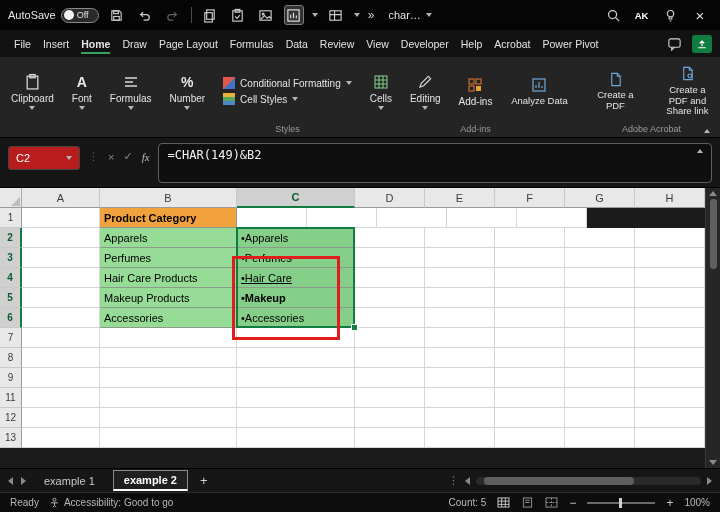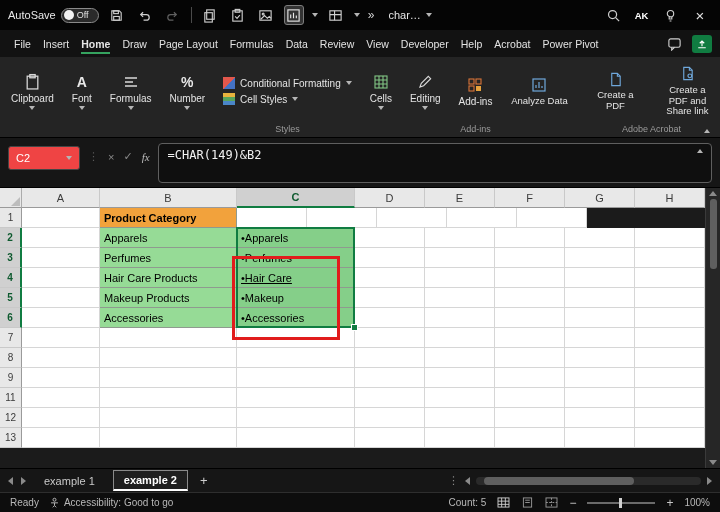--- a/index.html
+++ b/index.html
@@ -44,21 +44,21 @@
   .styles-col { display:flex; flex-direction:column; justify-content:center; gap:2px; padding:0 4px; }
   .sitem { display:flex; align-items:center; gap:5px; font-size:10px; color:#e4e4e4; padding:1px 3px; white-space:nowrap; }
   .sw-cf { width:12px; height:12px; background:linear-gradient(135deg,#E2574C 50%,#4472C4 50%); }
   .sw-cs { width:12px; height:12px; background:linear-gradient(180deg,#E8B33D 33%,#58A55C 33% 66%,#4A86C8 66%); }
   .two-line { text-align:center; line-height:1.15; font-size:9.5px; white-space:normal; width:58px; }
   .ribbon-collapse { position:absolute; right:10px; bottom:4px; }
   .big-glyph { font-size:14px; font-weight:bold; color:#e8e8e8; }
 
   
   .formulabar { height:50px; flex:0 0 50px; background:#161616; display:flex; align-items:center; padding:4px 8px; gap:8px; border-bottom:1px solid #000; }
-  .namebox { width:72px; height:24px; background:#ef4444; border:1px solid #454545; border-radius:3px; display:flex; align-items:center; justify-content:space-between; padding:0 7px; font-size:11px; color:#fff; align-self:flex-start; margin-top:4px; }
+  .namebox { width:72px; height:24px; background:#b91c1c; border:1px solid #454545; border-radius:3px; display:flex; align-items:center; justify-content:space-between; padding:0 7px; font-size:11px; color:#fff; align-self:flex-start; margin-top:4px; }
   .fb-btns { display:flex; gap:9px; color:#8a8a8a; font-size:11px; align-items:center; align-self:flex-start; margin-top:8px; }
   .fb-fx { font-style:italic; font-family:"Liberation Serif",serif; color:#bdbdbd; }
   .fx-input { flex:1; height:40px; background:#0f0f0f; border:1px solid #5f5f5f; border-radius:4px; padding:4px 9px; font-family:"DejaVu Sans Mono",monospace; font-size:12px; color:#f2f2f2; position:relative; }
   .fx-collapse { position:absolute; right:8px; top:5px; }
 
   
   .grid { flex:1; position:relative; background:#1b1b1b; overflow:hidden; }
   .grid-left { position:absolute; left:0; top:0; width:705px; }
   .col-headers { display:flex; height:20px; }
   .corner { width:22px; height:20px; background:#E8E8E8; border-right:1px solid #ABABAB; border-bottom:1px solid #9A9A9A; position:relative; flex:0 0 22px; }
@@ -464,21 +464,21 @@
             <div class="cell" style="width: 70px;"></div>
             <div class="cell" style="width: 70px;"></div>
             <div class="cell" style="width: 70px;"></div>
             <div class="cell" style="width: 70px;"></div>
             <div class="cell" style="width: 70px;"></div>
           </div>
           <div class="grid-row">
             <div class="row-h sel">5</div>
             <div class="cell" style="width: 78px;"></div>
             <div class="cell filled" style="width: 137px; background: rgb(150, 219, 150);">Makeup Products</div>
-            <div class="cell filled" style="width: 118px; background: rgb(133, 207, 137);">•Makeup</div>
+            <div class="cell filled" style="width: 118px; background: rgb(133, 207, 137); font-weight: bold;">•Makeup</div>
             <div class="cell" style="width: 70px;"></div>
             <div class="cell" style="width: 70px;"></div>
             <div class="cell" style="width: 70px;"></div>
             <div class="cell" style="width: 70px;"></div>
             <div class="cell" style="width: 70px;"></div>
           </div>
           <div class="grid-row">
             <div class="row-h sel">6</div>
             <div class="cell" style="width: 78px;"></div>
             <div class="cell filled" style="width: 137px; background: rgb(150, 219, 150);">Accessories</div>

